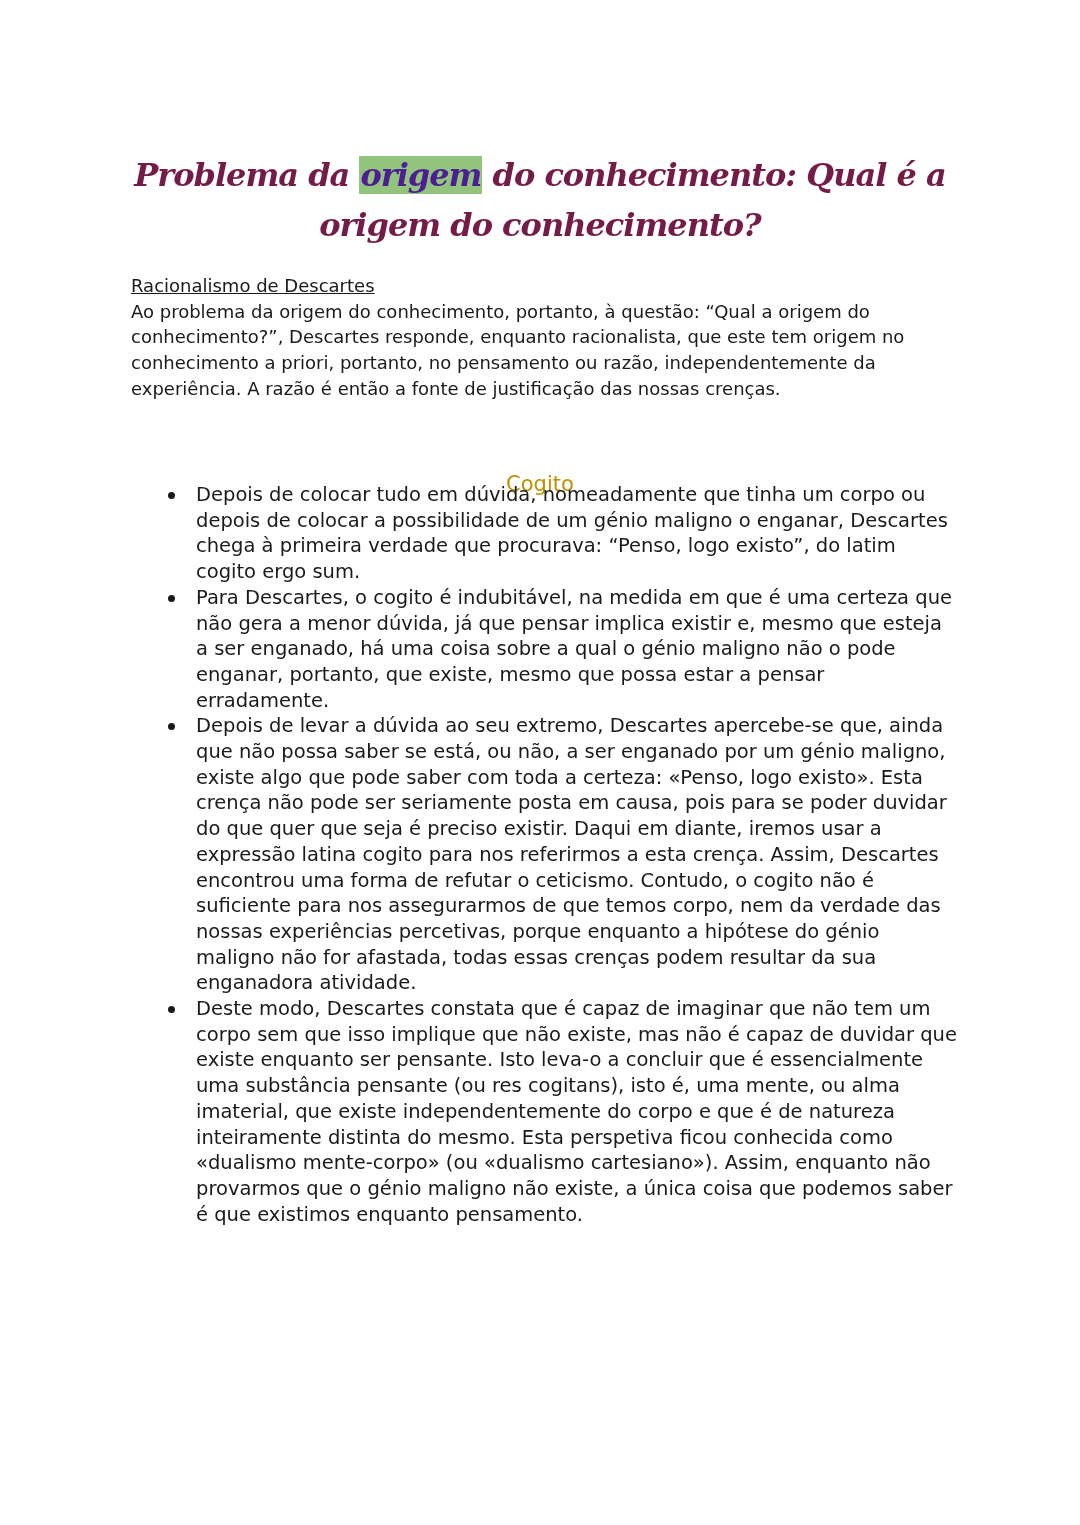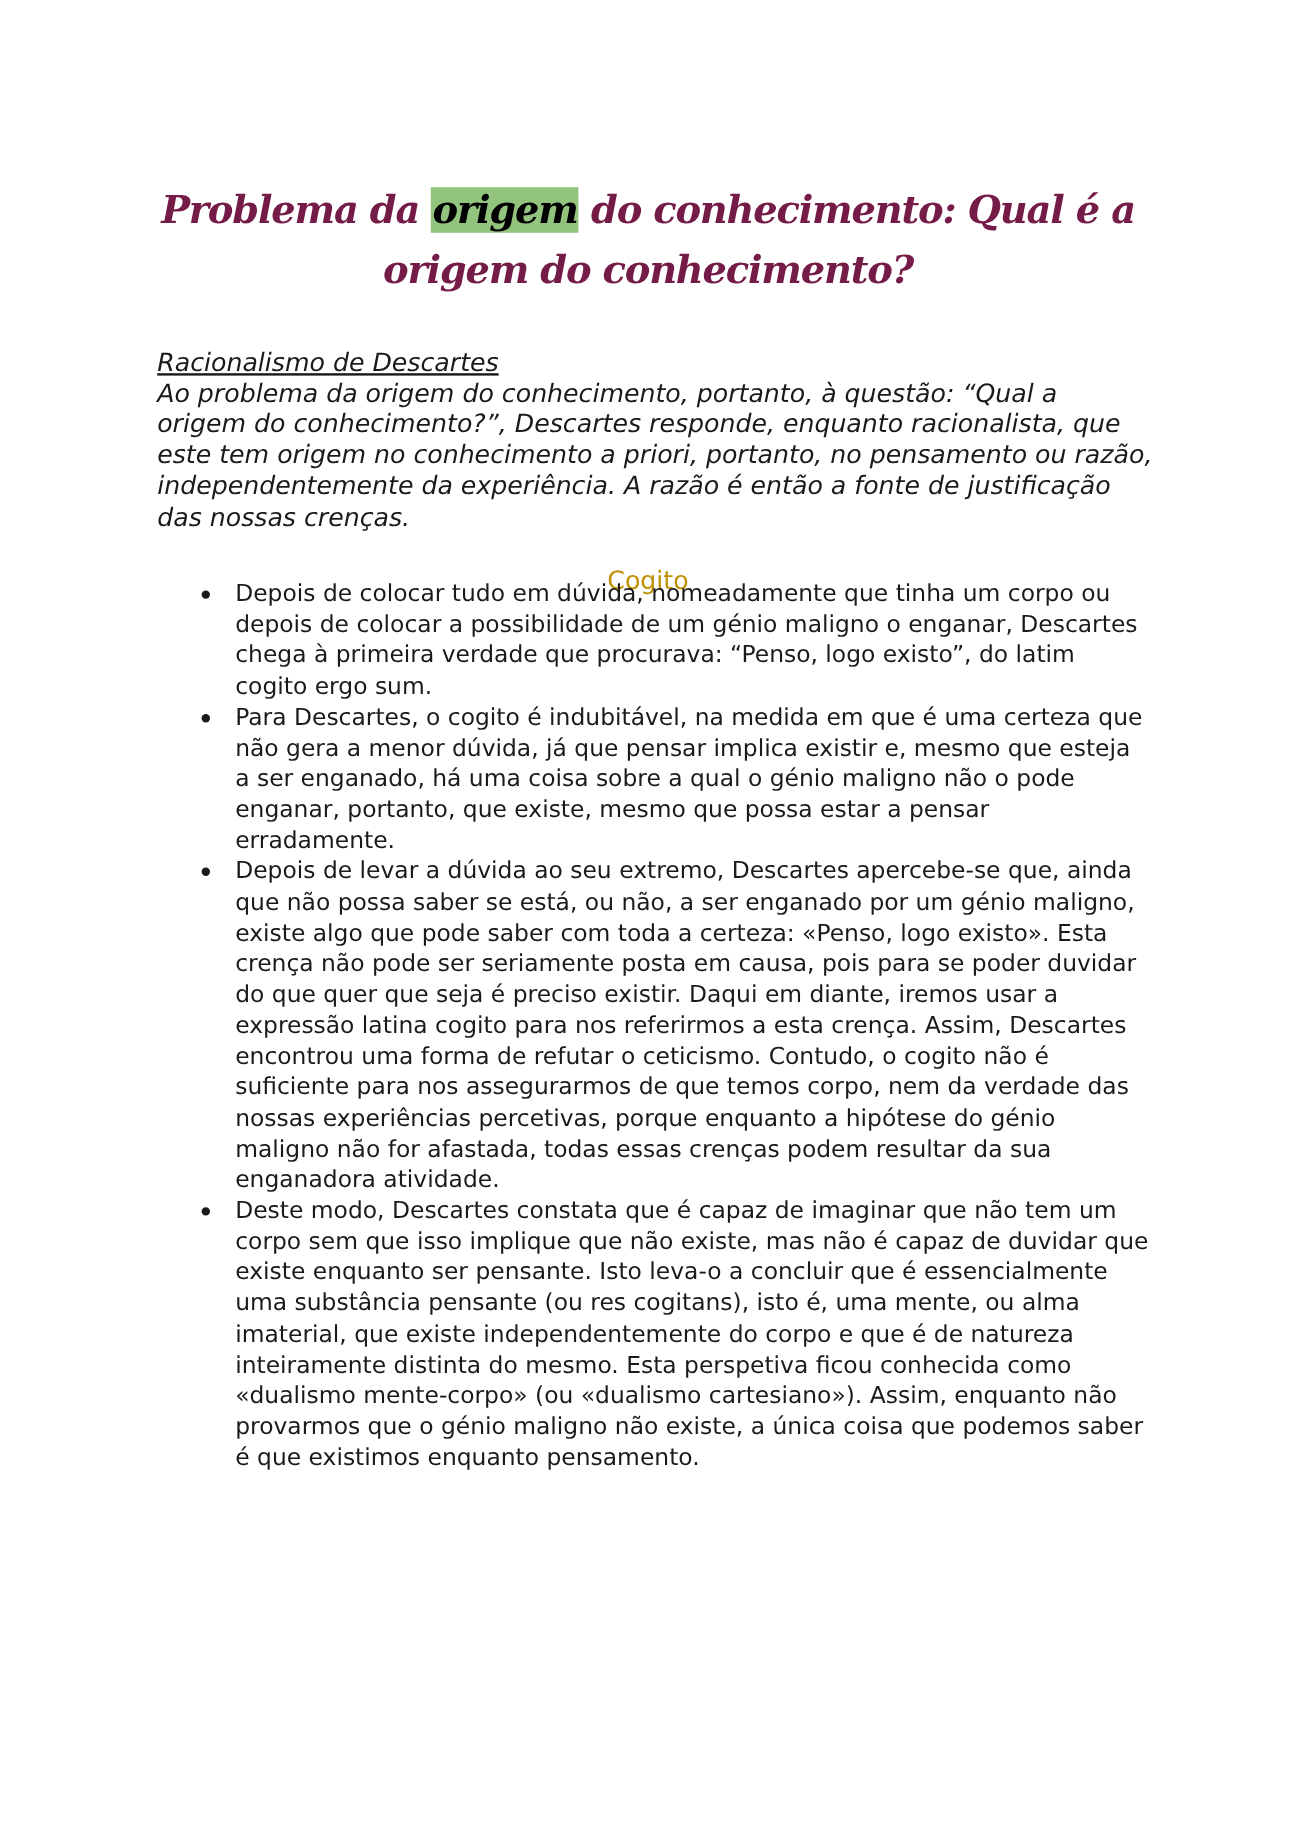--- a/index.html
+++ b/index.html
@@ -2,23 +2,23 @@
 <html><head>
 <meta charset="utf-8">
 <style>
   html, body { margin: 0; padding: 0; background: #ffffff; }
   body { width: 1080px; height: 1525px; position: relative; overflow: hidden;
          font-family: "DejaVu Sans", sans-serif; color: #1a1a1a; }
   .page { position: absolute; left: 0; top: 0; width: 1080px; height: 1525px; }
   .title { position: absolute; left: 120px; width: 840px; top: 150px; text-align: center;
            font-family: "DejaVu Serif", serif; font-style: italic; font-weight: bold;
            font-size: 32px; line-height: 50px; color: #741b47; letter-spacing: -1px; }
-  .hl { background: #93c47d; color: #000000; padding: 0 1px; }
-  .section { position: absolute; left: 131px; width: 830px; top: 290px;
-             font-size: 21px; line-height: 25.7px; font-style: italic; }
+  .hl { background: #93c47d; color: #4c1d95; padding: 0 1px; }
+  .section { position: absolute; left: 131px; width: 830px; top: 273px;
+             font-size: 18px; line-height: 25.7px; }
   .sub { text-decoration: underline; }
   .cogito-h { position: absolute; left: 0; width: 1080px; top: 470px; text-align: center;
               font-size: 21px; line-height: 28px; color: #bf9000; }
   .list { position: absolute; left: 160px; width: 800px; top: 482px; margin: 0; padding: 0; list-style: none;
           font-size: 19.5px; line-height: 25.7px; }
   .list li { position: relative; padding-left: 36px; }
   .bullet { position: absolute; left: 8px; top: 10px; width: 7px; height: 7px; border-radius: 50%; background: #1a1a1a; }
 </style>
 </head>
 <body>

